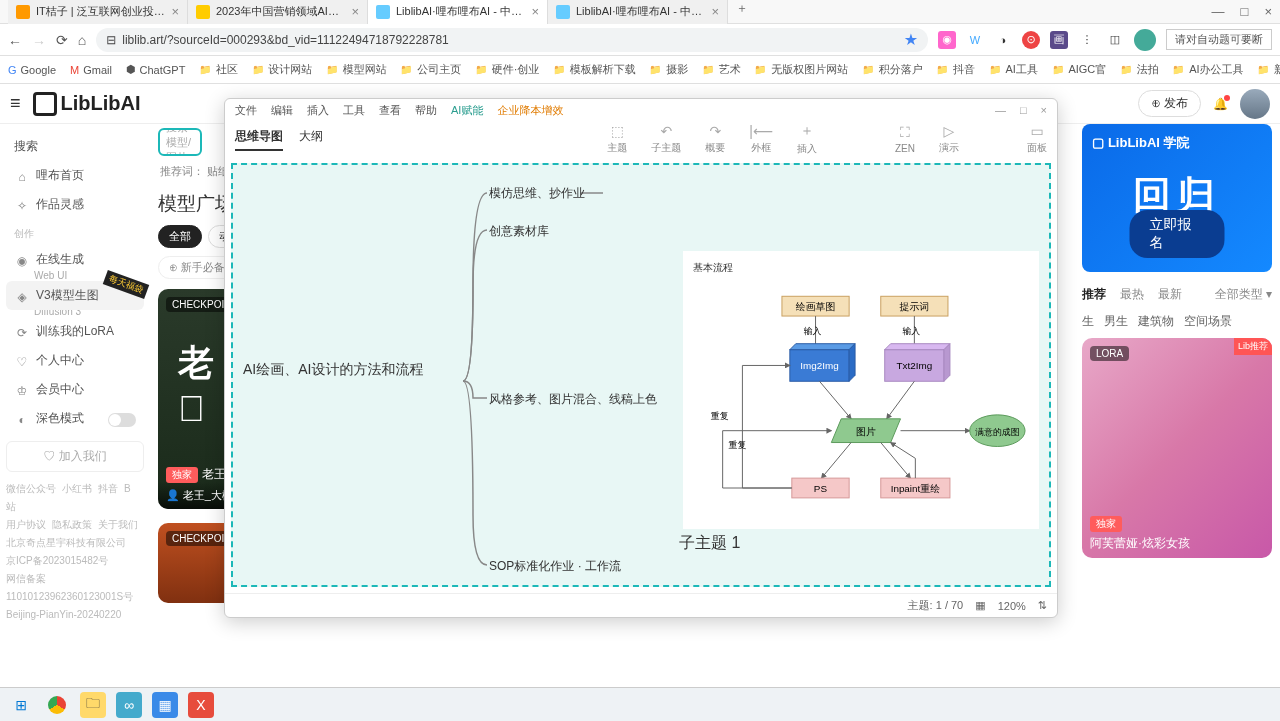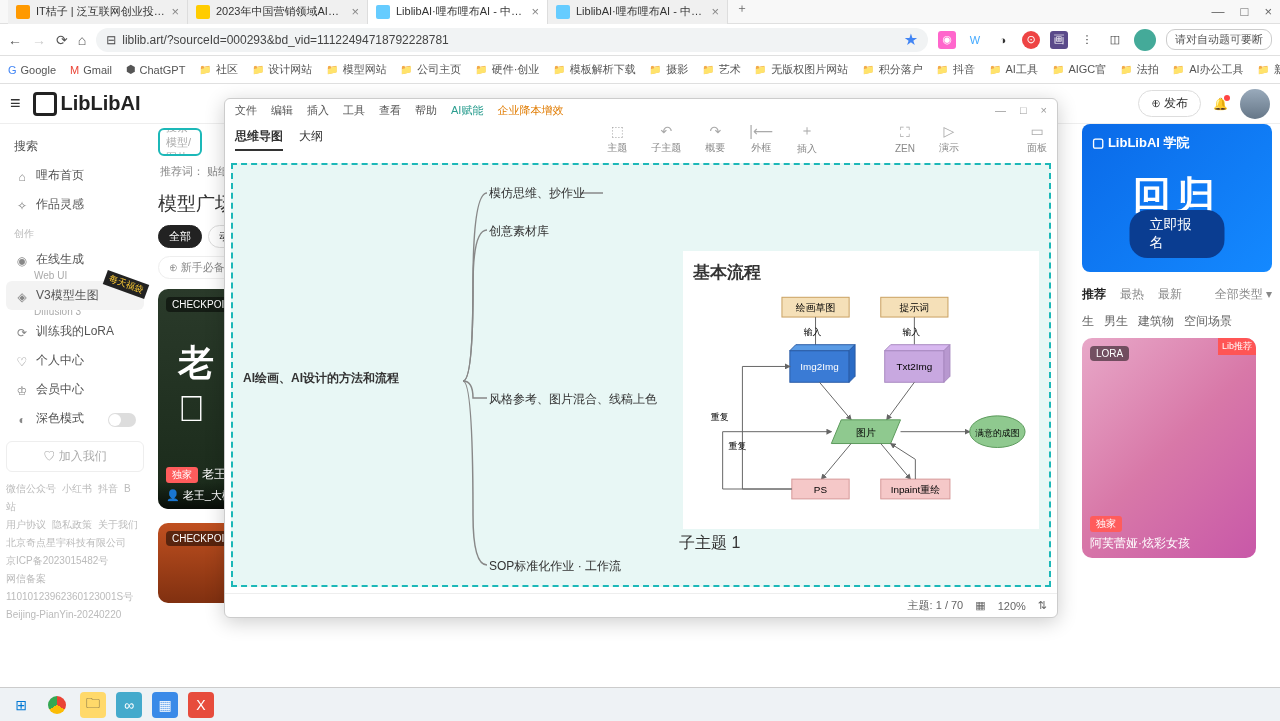--- a/index.html
+++ b/index.html
@@ -14,21 +14,21 @@
 .tab-x{color:#888;font-size:13px}
 .newtab{padding:0 8px;color:#666}
 .winctrl{margin-left:auto;display:flex;gap:16px;color:#666;font-size:13px}
 
 .urlbar{height:32px;display:flex;align-items:center;padding:0 8px;gap:10px;border-bottom:1px solid #e0e0e0}
 .navico{color:#555;font-size:14px;cursor:pointer}
 .urlbox{flex:1;display:flex;align-items:center;height:24px;background:#f1f3f4;border-radius:12px;padding:0 10px;gap:6px;font-size:12px;color:#444}
 .urlright{display:flex;gap:10px;align-items:center}
 .urlico{width:18px;height:18px;border-radius:3px;display:flex;align-items:center;justify-content:center;font-size:11px}
 .avatar{width:22px;height:22px;border-radius:50%;background:#4a9}
-.urlbtn{padding:2px 8px;border:1px solid #ccc;border-radius:9px;font-size:11px;color:#555}
+.urlbtn{padding:2px 8px;border:1px solid #ccc;border-radius:0;font-size:11px;color:#555}
 
 .bmbar{height:28px;display:flex;align-items:center;padding:0 8px;gap:14px;border-bottom:1px solid #e0e0e0;font-size:11px;color:#555}
 .bm{display:flex;align-items:center;gap:4px;white-space:nowrap}
 .bm-folder::before{content:"📁";font-size:10px}
 
 .sitebar{height:40px;display:flex;align-items:center;padding:0 10px;border-bottom:1px solid #eee}
 .burger{font-size:18px;margin-right:12px}
 .logo{font-size:20px;font-weight:700;display:flex;align-items:center}
 .logo-l{color:#222}
 .sitebar-right{margin-left:auto;display:flex;align-items:center;gap:12px}
@@ -64,41 +64,41 @@
 .card .excl{position:absolute;bottom:26px;left:8px;background:#ff5c5c;padding:1px 6px;border-radius:3px;font-size:10px}
 
 .rpanel{width:206px;padding:0 8px}
 .banner{height:148px;background:linear-gradient(135deg,#0a6ae8,#1489ff);border-radius:8px;color:#fff;position:relative;overflow:hidden}
 .banner-logo{position:absolute;top:10px;left:10px;font-size:13px;font-weight:700}
 .banner-txt{position:absolute;top:46px;left:0;right:0;font-size:38px;font-weight:700;text-align:center;letter-spacing:6px}
 .banner-btn{position:absolute;bottom:14px;left:50%;transform:translateX(-50%);background:#0a3d91;padding:6px 20px;border-radius:18px;font-size:14px}
 .sortrow{display:flex;gap:14px;margin:14px 0 10px;font-size:12px;color:#888}
 .sortrow .on{color:#222;font-weight:600}
 .tagrow{display:flex;gap:10px;font-size:12px;color:#666;margin-bottom:8px}
-.rcard{width:174px;height:220px;border-radius:10px;background:linear-gradient(135deg,#d89,#b67);position:relative;overflow:hidden;margin-bottom:8px}
+.rcard{width:190px;height:220px;border-radius:10px;background:linear-gradient(135deg,#d89,#b67);position:relative;overflow:hidden;margin-bottom:8px}
 
 .mmwin{position:absolute;top:98px;left:224px;width:834px;height:520px;background:#fff;border:1px solid #ccc;border-radius:6px;box-shadow:0 4px 20px rgba(0,0,0,.2);display:flex;flex-direction:column}
 .mm-menu{height:22px;display:flex;align-items:center;padding:0 10px;gap:14px;font-size:11px;color:#555}
 .mm-menu .hl{color:#2a9d8f}
 .mm-menu .hl2{color:#e07b00}
 .mm-winctrl{margin-left:auto;display:flex;gap:14px;color:#999}
 .mm-toolbar{height:36px;display:flex;align-items:center;padding:0 10px}
 .mm-tabs{display:flex;gap:16px;font-size:12px}
 .mm-tabs .on{font-weight:600;border-bottom:2px solid #333;padding-bottom:4px}
 .mm-tools{margin-left:auto;display:flex;gap:24px;align-items:center;color:#888;font-size:10px}
 .mm-tool{display:flex;flex-direction:column;align-items:center;gap:2px}
 .mm-tool-ico{font-size:14px;color:#aaa}
 .mm-canvas{flex:1;margin:6px;border:2px dashed #1cb8b8;background:#e8f7f5;position:relative;overflow:hidden}
-.mm-root{position:absolute;top:205px;left:10px;font-size:12px;font-weight:700}
+.mm-root{position:absolute;top:196px;left:10px;font-size:14px;font-weight:400}
 .mm-branch{position:absolute;font-size:12px}
 .mm-node-sel{position:absolute;border:2px dashed #1cb8b8;background:#fff;padding:6px 10px;border-radius:4px;font-size:12px}
 .mm-sub{position:absolute;font-size:16px}
 
 .flowpanel{position:absolute;top:86px;right:10px;width:356px;height:278px;background:#fff;padding:10px}
-.flow-title{font-size:17px;font-weight:700;margin-bottom:2px}
+.flow-title{font-size:10px;font-weight:400;margin-bottom:10px}
 .flow-svg{width:100%;height:238px}
 .mm-status{height:24px;display:flex;align-items:center;justify-content:flex-end;padding:0 10px;gap:12px;font-size:11px;color:#666;border-top:1px solid #eee}
 
 .taskbar{position:fixed;bottom:0;left:0;right:0;height:34px;background:#eef2f5;border-top:1px solid #ccc;display:flex;align-items:center;padding:0 8px;gap:10px}
 .tb-ico{width:26px;height:26px;border-radius:4px;display:flex;align-items:center;justify-content:center;font-size:14px}
 </style>
 </head>
 <body>
 
 <div class="titlebar">

